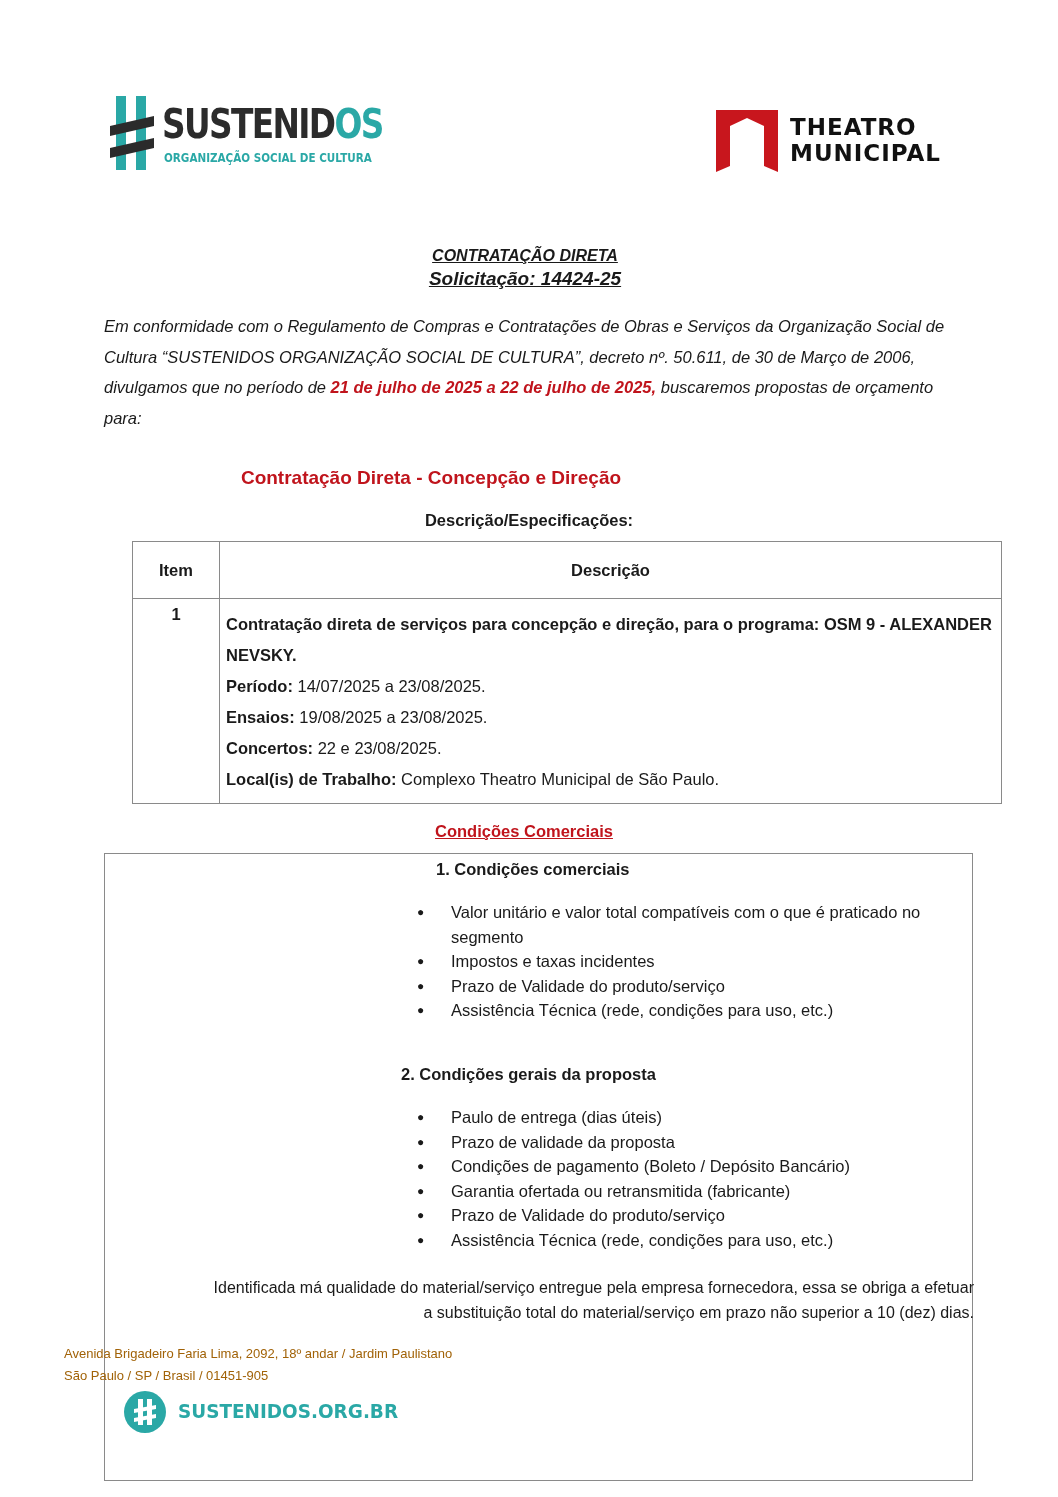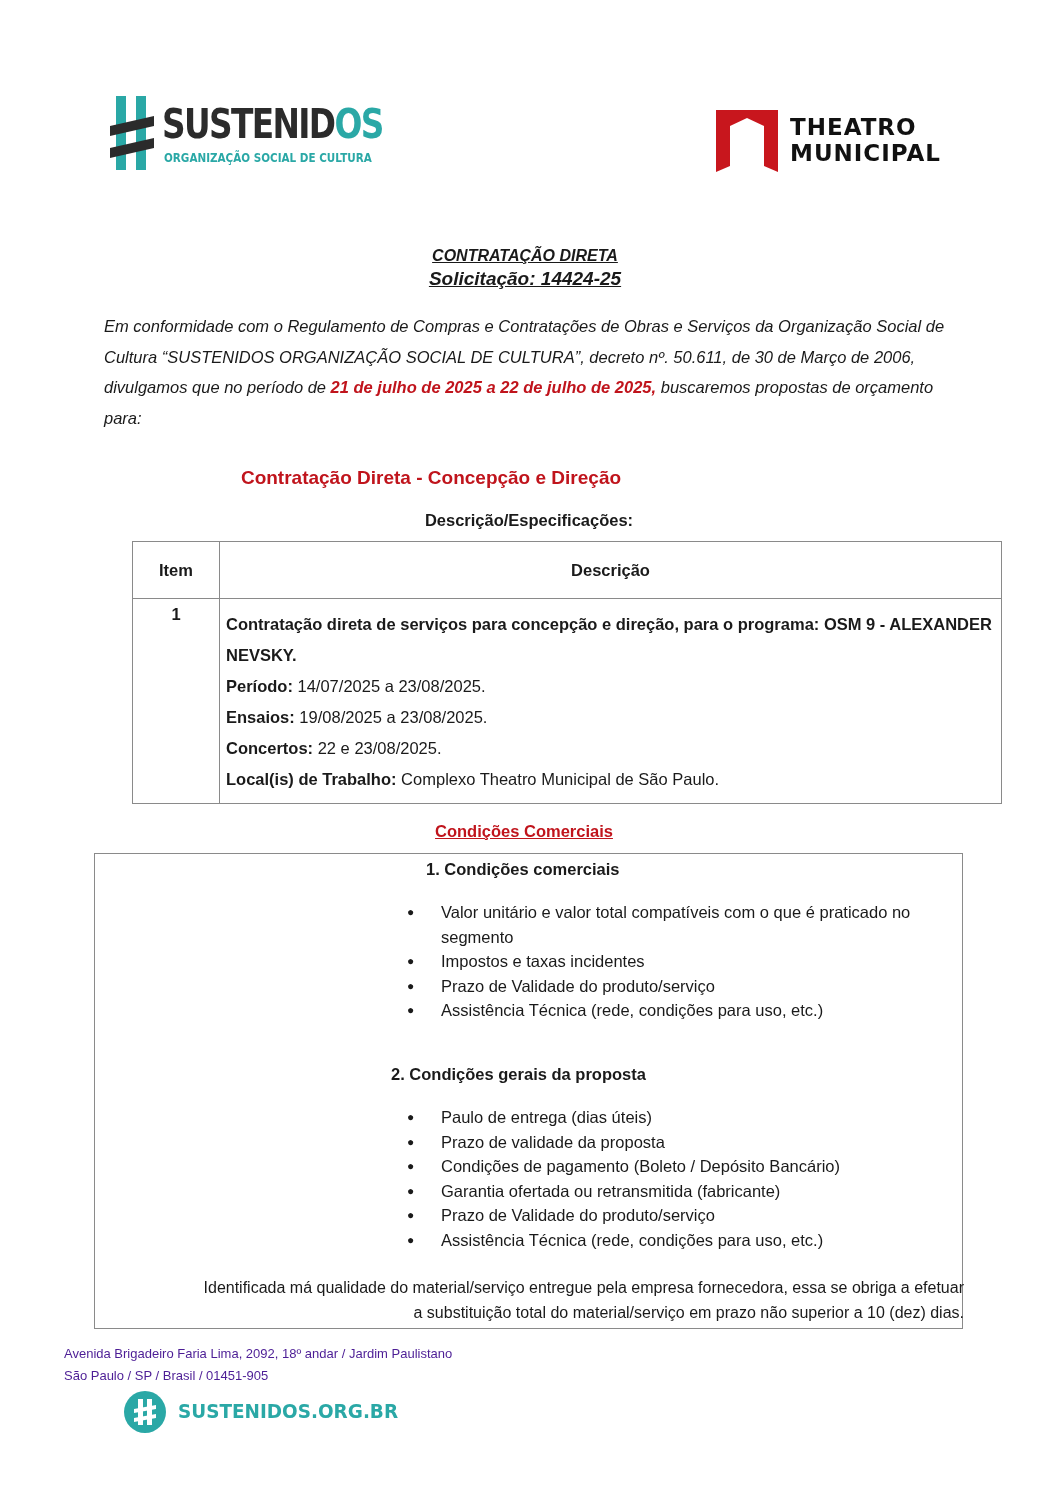--- a/index.html
+++ b/index.html
@@ -43,31 +43,31 @@
   .spec-table td, .spec-table th { border: 1.5px solid #8a8a8a; vertical-align: top; }
   .spec-table th { height: 54px; vertical-align: middle; font-weight: bold; }
   .spec-table .c-item { width: 84px; text-align: center; }
   .spec-table td.c-item { font-weight: bold; padding-top: 6px; }
   .spec-table td.c-desc { padding: 10px 6px 8px 6px; line-height: 31px; }
   .b { font-weight: bold; }
 
   .cond-title { left: 0; width: 1048px; top: 822px; text-align: center; color: #c0141c;
                 font-weight: bold; font-size: 16.5px; text-decoration: underline; }
 
-  .cond-box { left: 94px; top: 853px; width: 869px; height: 476px; border: 1.5px solid #8a8a8a;
+  .cond-box { left: 104px; top: 853px; width: 869px; height: 628px; border: 1.5px solid #8a8a8a;
               box-sizing: border-box; }
   .cond-h { position: absolute; font-weight: bold; font-size: 16.5px; white-space: nowrap; }
   .cond-list { position: absolute; left: 312px; margin: 0; padding: 0; list-style: none;
                font-size: 16.5px; line-height: 24.5px; }
   .cond-list li { position: relative; padding-left: 34px; }
   .cond-list li .bullet { position: absolute; left: 0; top: 0; font-size: 12px; }
   .cond-note { position: absolute; left: 0; width: 869px; top: 422px; text-align: right;
                font-size: 16px; line-height: 24.5px; }
 
-  .addr { left: 64px; top: 1343px; font-size: 13px; line-height: 21.5px; color: #4c1d95; }
+  .addr { left: 64px; top: 1343px; font-size: 13px; line-height: 21.5px; color: #a16207; }
   .footer-logo { left: 124px; top: 1391px; height: 44px; width: 260px; }
   .footer-circle { position: absolute; left: 0; top: 0; width: 42px; height: 42px; border-radius: 50%;
                    background: #2aa8a6; }
   .footer-text { position: absolute; left: 54px; top: 8px; font-family: "DejaVu Sans", sans-serif;
                  font-weight: bold; font-size: 20px; color: #2aa8a6; white-space: nowrap;
                  transform: scaleX(0.92); transform-origin: left top; }
 </style>
 </head>
 <body>
 

